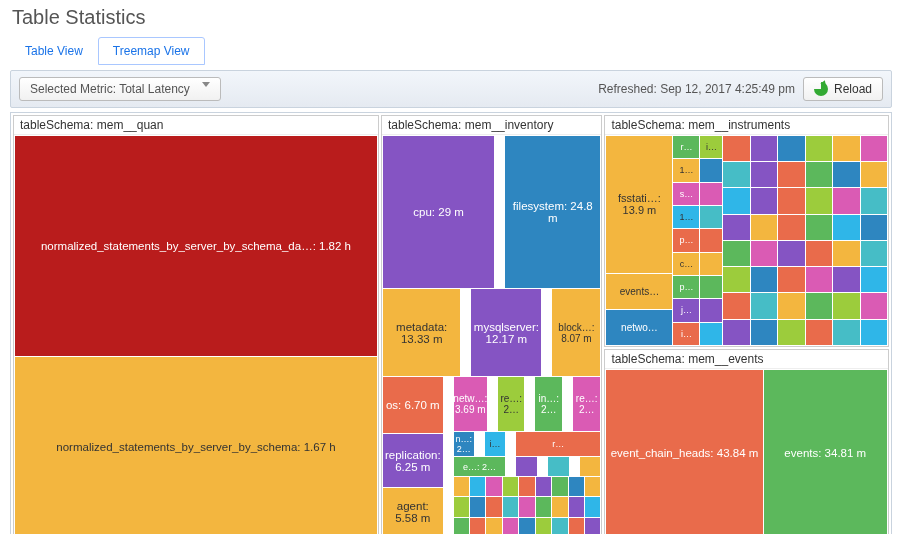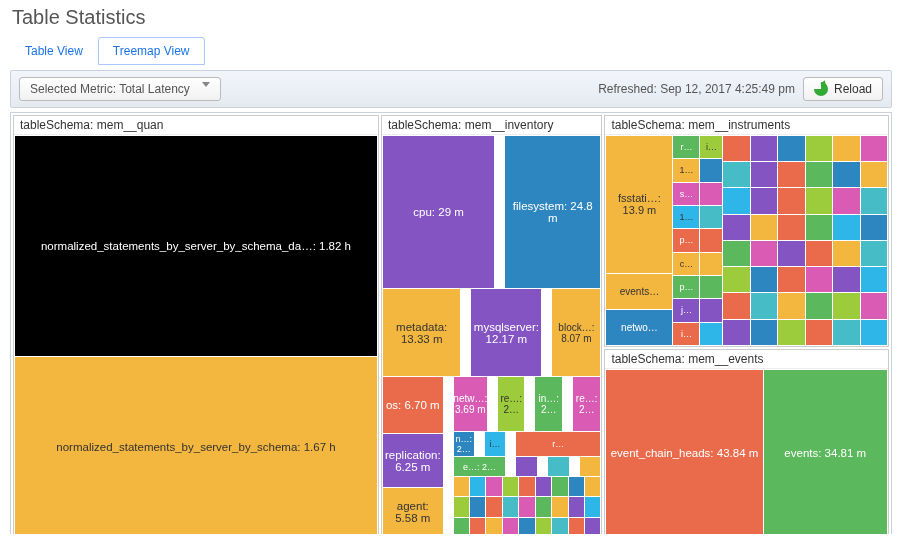--- a/index.html
+++ b/index.html
@@ -21,21 +21,21 @@
   .viz { display:flex; gap:2px; border:1px solid #c9d3de; padding:2px; height:430px; }
   .col { display:flex; flex-direction:column; gap:2px; }
   .col.left { flex:0 0 366px; } .col.mid { flex:0 0 218px; } .col.right { flex:1; }
   .group { background:#fff; border:1px solid #ccc; display:flex; flex-direction:column; }
   .group-header { font-size:12px; padding:2px 6px; color:#333; background:#fff; border-bottom:1px solid #eee; white-space:nowrap; overflow:hidden; text-overflow:ellipsis; }
   .body { flex:1; display:flex; gap:1px; padding:1px; }
   .cell { display:flex; align-items:center; justify-content:center; text-align:center; color:#333; font-size:11.5px; padding:2px; overflow:hidden; }
   .stack { display:flex; flex-direction:column; gap:1px; }
   .row { display:flex; gap:11px; }
   
-  .c-blue { background:#000000; color:#fff;} .c-yellow{background:#f3b63f;} .c-purple{background:#8554c3;color:#fff;}
+  .c-blue { background:#b91c1c; color:#fff;} .c-yellow{background:#f3b63f;} .c-purple{background:#8554c3;color:#fff;}
   .c-blue2{background:#2e86c0;color:#fff;} .c-teal{background:#46bdc6;} .c-green{background:#5cb85c;color:#fff;}
   .c-orange{background:#e96b4b;color:#fff;} .c-pink{background:#da5bb4;color:#fff;} .c-lime{background:#9ccc3c;}
   .c-cyan{background:#2fb6e8;}
   .tiny-grid { flex:1; display:grid; grid-template-columns:repeat(9,1fr); grid-auto-rows:1fr; gap:1px; background:#fff;}
 </style>
 </head>
 <body>
 
 <div class="wrap">
   <h1>Table Statistics</h1>

